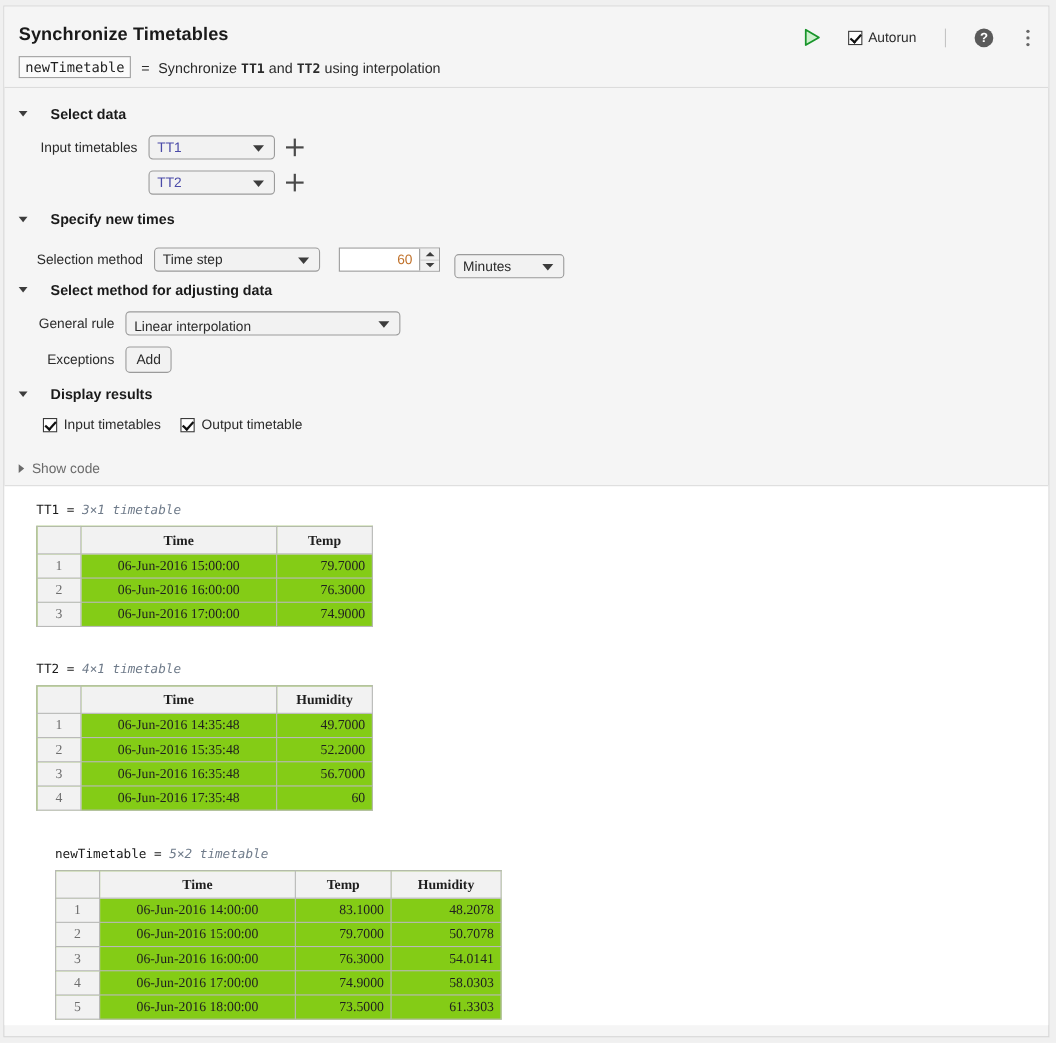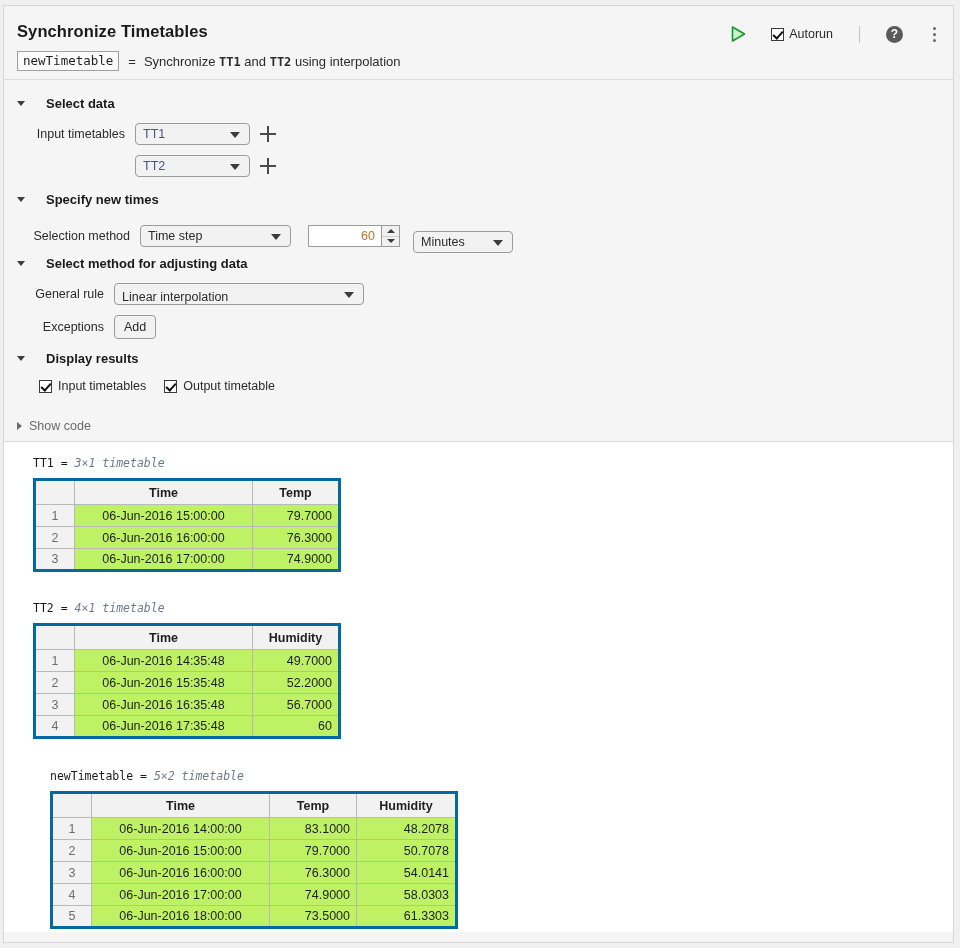--- a/index.html
+++ b/index.html
@@ -259,23 +259,24 @@
     color: #1a1a1a;
     white-space: nowrap;
     margin-bottom: 8px;
   }
   .out-caption .dims {
     font-style: italic;
     color: #6f7b8a;
   }
   table.tt {
     border-collapse: collapse;
-    background: #bef264;
-    border: 3px solid #0369a1;
+    background: #84cc16;
+    border: 1px solid #0369a1;
     table-layout: fixed;
+    font-family: Liberation Serif, serif;
   }
   table.tt th, table.tt td {
     border: 1px solid #b9b9b9;
     height: 22px;
     font-size: 12.5px;
     color: #1f1f1f;
     padding: 0 6px;
     box-sizing: border-box;
     white-space: nowrap;
   }

